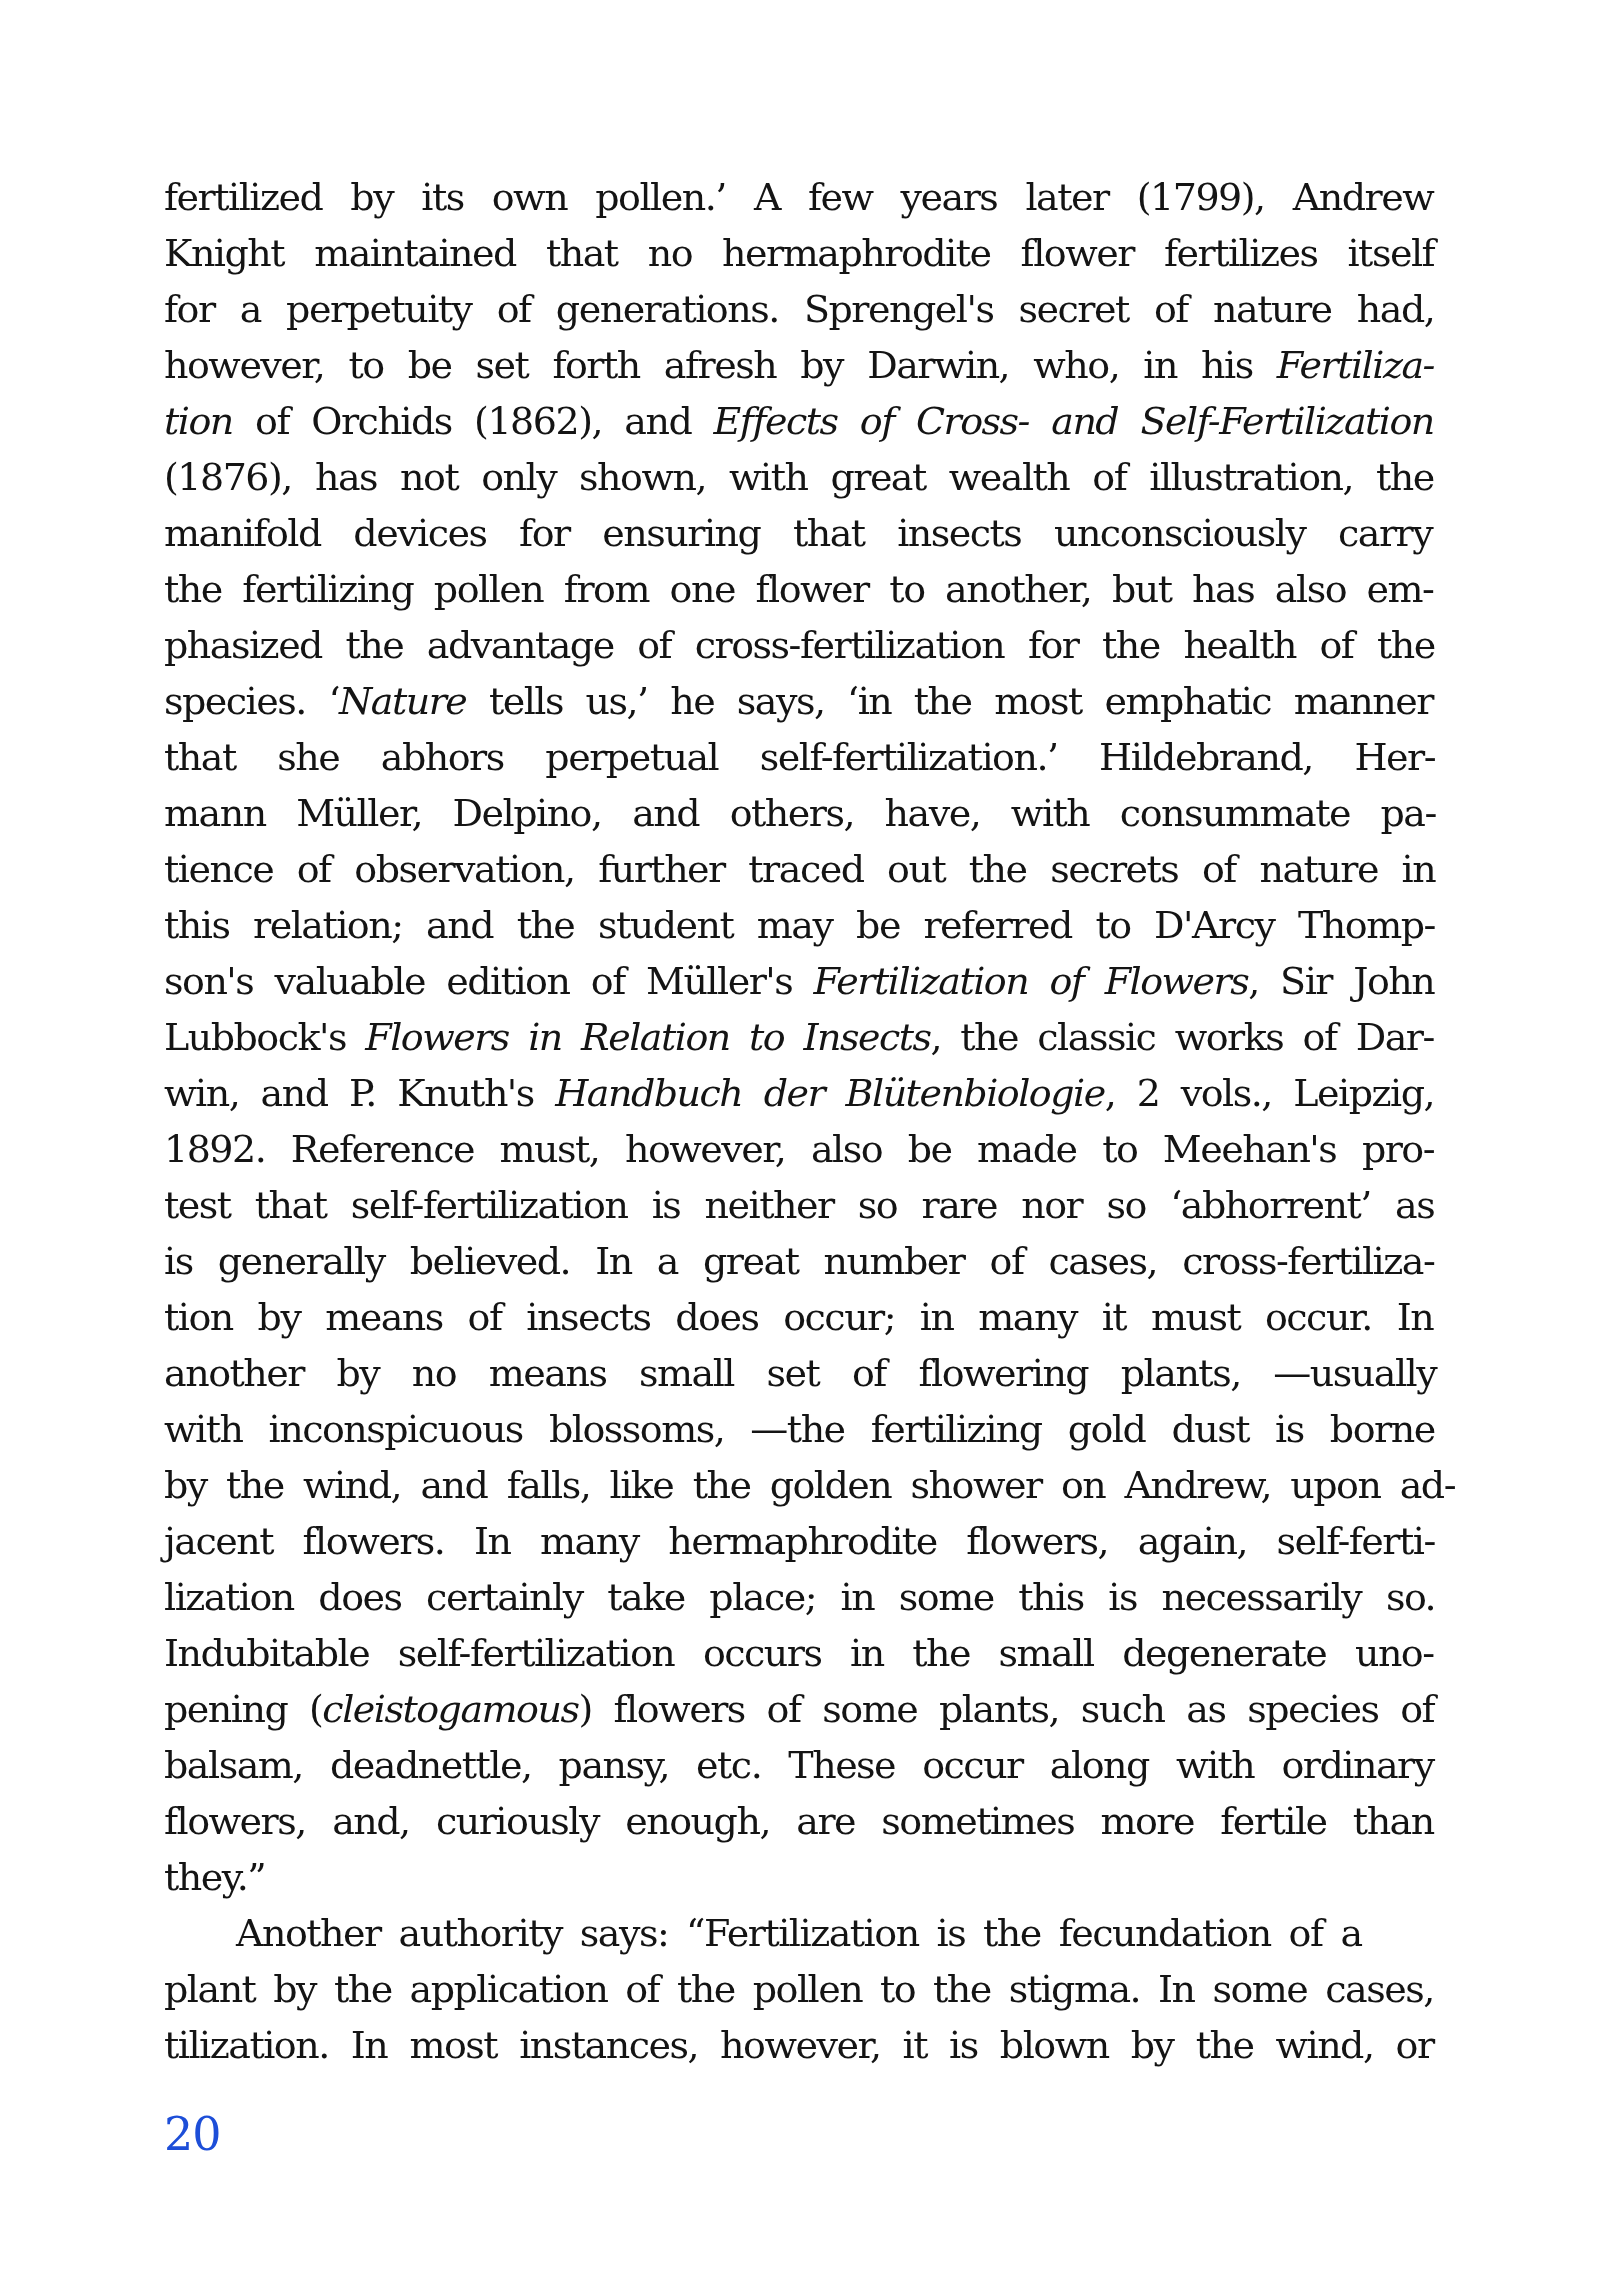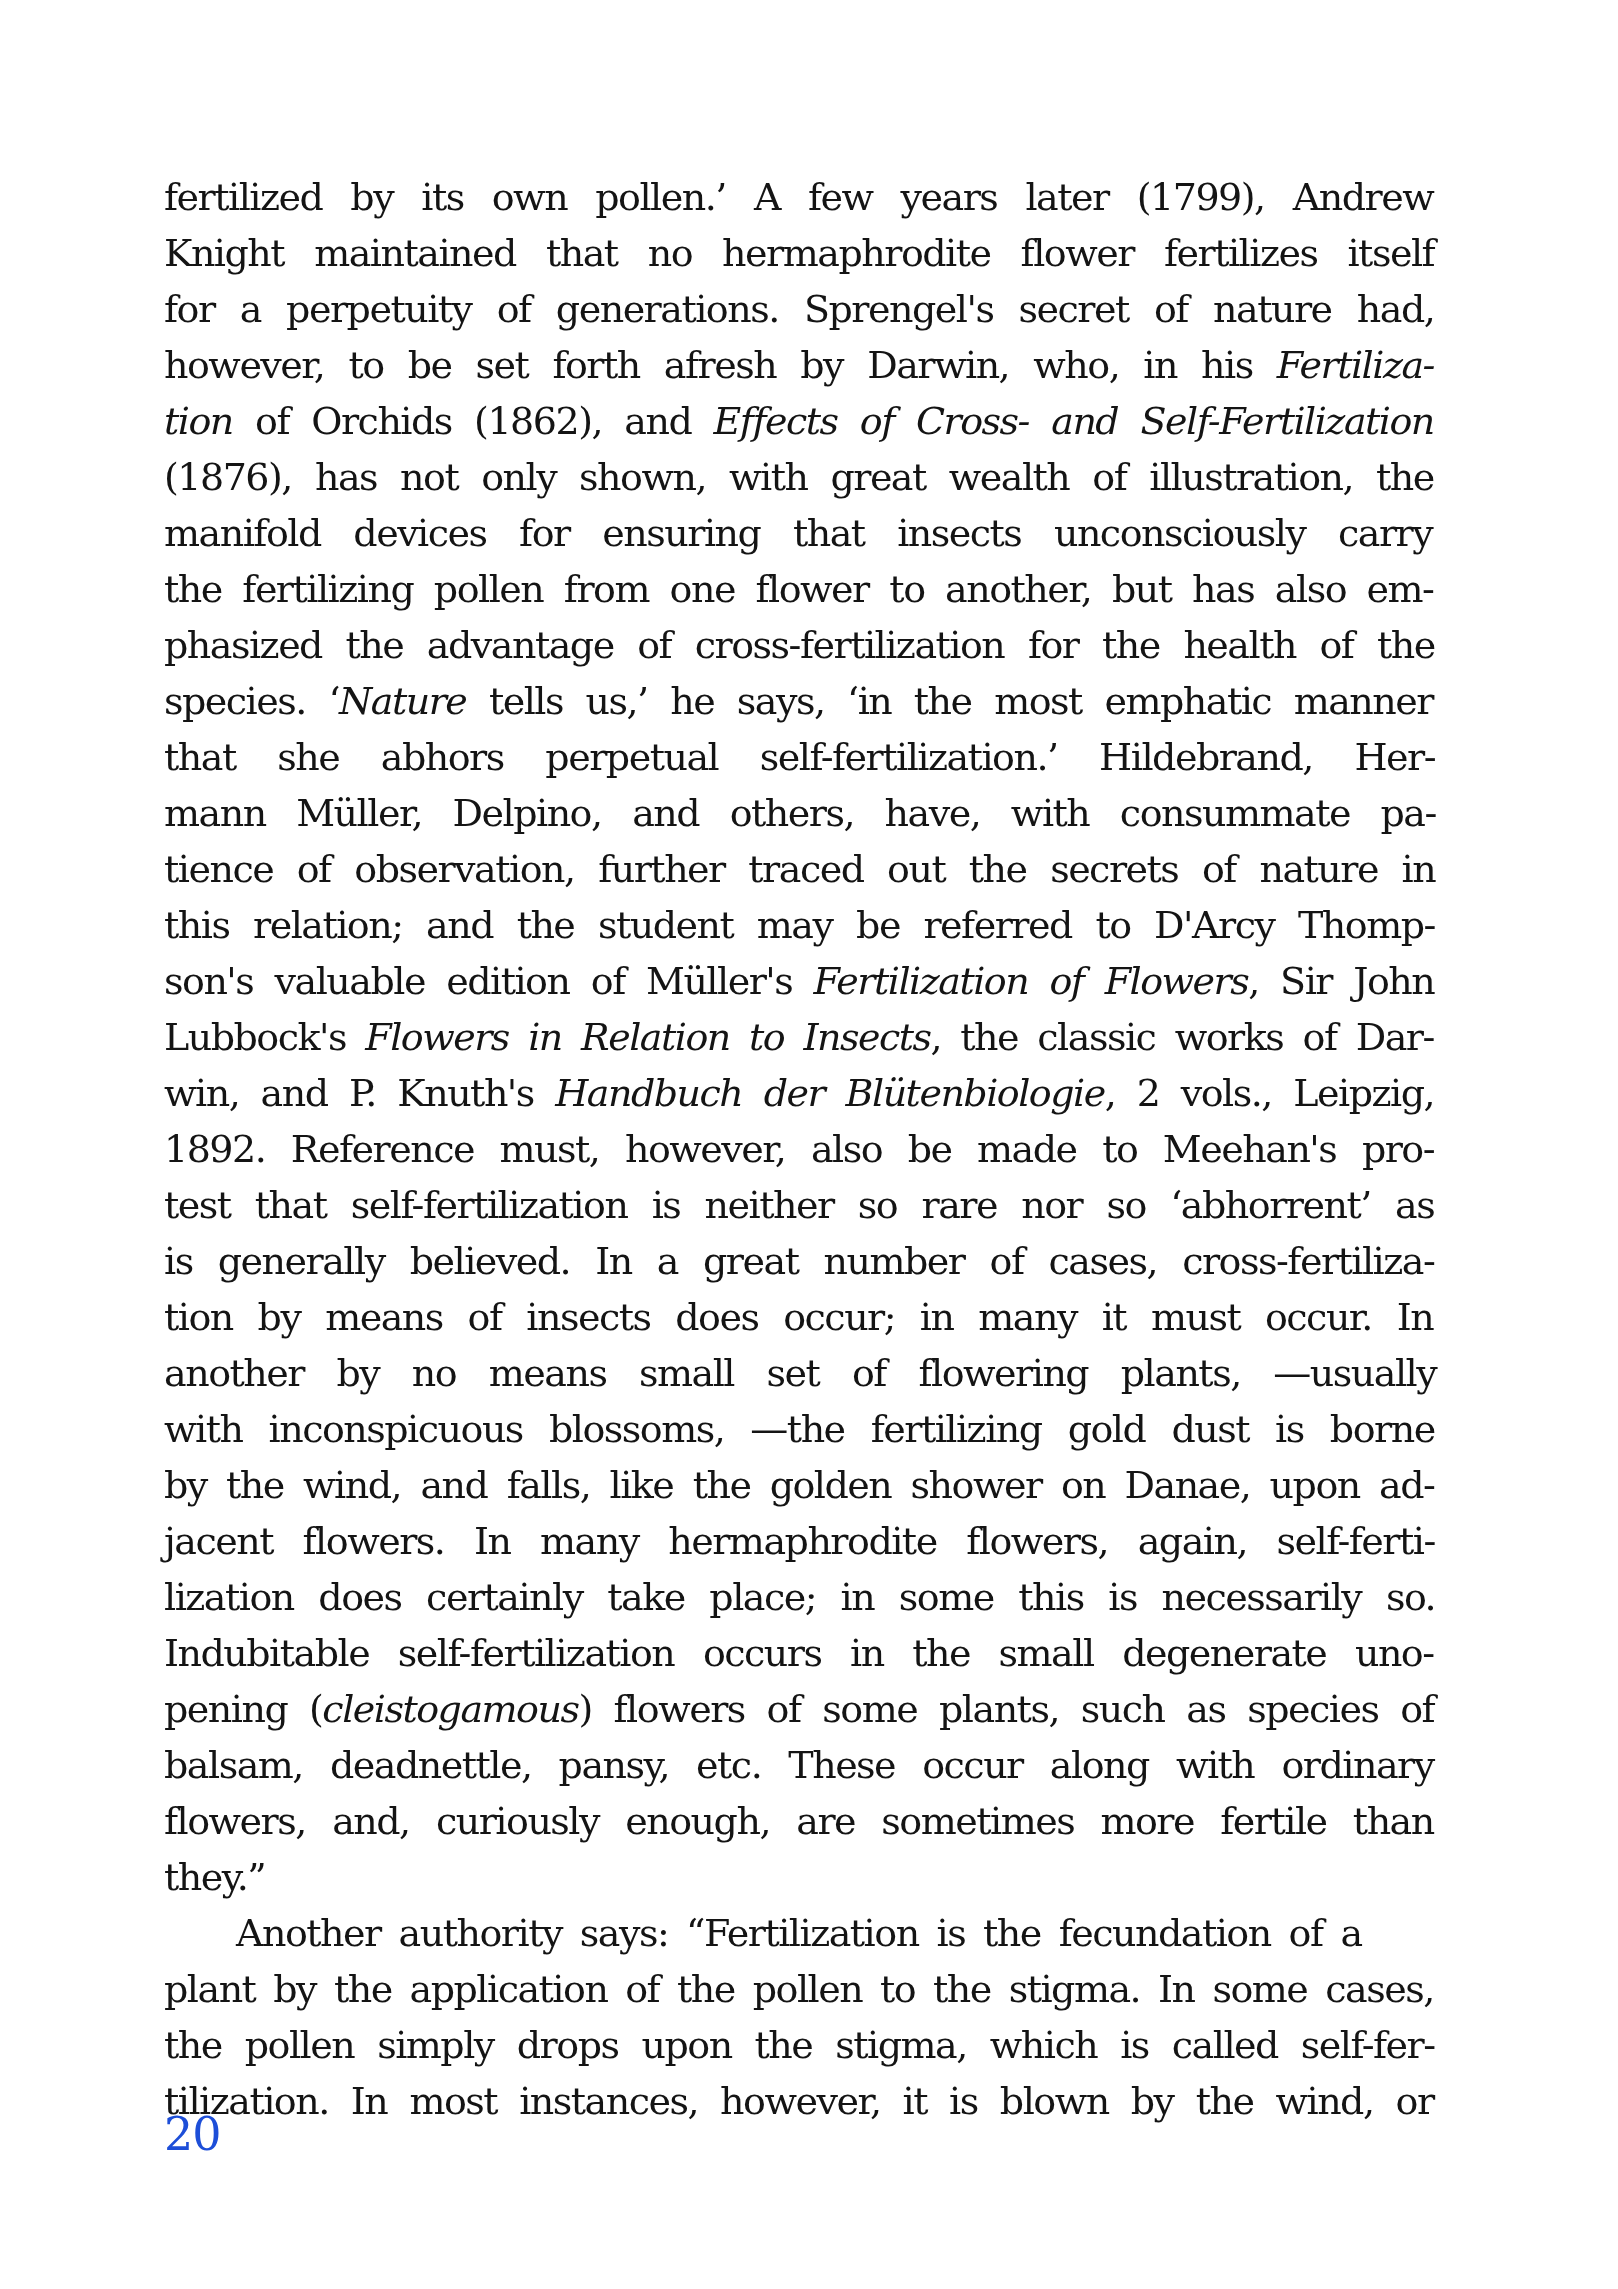--- a/index.html
+++ b/index.html
@@ -73,30 +73,29 @@
       <div class="line" style="display: block; width: auto; word-spacing: 13px; text-align: right; text-align-last: left;"><span>this relation; and the student may be referred to D'Arcy Thomp-</span></div>
       <div class="line" style="display: block; width: auto; word-spacing: 10.7px; text-align: center; text-align-last: left;"><span>son's valuable edition of Müller's </span><em>Fertilization of Flowers</em><span>, Sir John</span></div>
       <div class="line" style="display: block; width: auto; word-spacing: 8.7px; text-align: left; text-align-last: left;"><span>Lubbock's </span><em>Flowers in Relation to Insects</em><span>, the classic works of Dar-</span></div>
       <div class="line" style="display: block; width: auto; word-spacing: 10.8px; text-align: left; text-align-last: left;"><span>win, and P. Knuth's </span><em>Handbuch der Blütenbiologie</em><span>, 2 vols., Leipzig,</span></div>
       <div class="line" style="display: block; width: auto; word-spacing: 15px; text-align: right; text-align-last: left;"><span>1892. Reference must, however, also be made to Meehan's pro-</span></div>
       <div class="line" style="display: block; width: auto; word-spacing: 13.7px; text-align: left; text-align-last: left;"><span>test that self-fertilization is neither so rare nor so ‘abhorrent’ as</span></div>
       <div class="line" style="display: block; width: auto; word-spacing: 14.5px; text-align: left; text-align-last: left;"><span>is generally believed. In a great number of cases, cross-fertiliza-</span></div>
       <div class="line" style="display: block; width: auto; word-spacing: 14.2px; text-align: left; text-align-last: left;"><span>tion by means of insects does occur; in many it must occur. In</span></div>
       <div class="line" style="display: block; width: auto; word-spacing: 22px; text-align: left; text-align-last: left;"><span>another by no means small set of flowering plants, —usually</span></div>
       <div class="line" style="display: block; width: auto; word-spacing: 15.5px; text-align: left; text-align-last: left;"><span>with inconspicuous blossoms, —the fertilizing gold dust is borne</span></div>
-      <div class="line" style="display: block; width: auto; word-spacing: 8.7px; text-align: left; text-align-last: left;"><span>by the wind, and falls, like the golden shower on Danae, upon ad-</span></div>
+      <div class="line" style="display: block; width: auto; word-spacing: 8.7px; text-align: left; text-align-last: left;"><span>by the wind, and falls, like the golden shower on Andrew, upon ad-</span></div>
       <div class="line" style="display: block; width: auto; word-spacing: 19px; text-align: left; text-align-last: left;"><span>jacent flowers. In many hermaphrodite flowers, again, self-ferti-</span></div>
       <div class="line" style="display: block; width: auto; word-spacing: 14px; text-align: left; text-align-last: left;"><span>lization does certainly take place; in some this is necessarily so.</span></div>
       <div class="line" style="display: block; width: auto; word-spacing: 18px; text-align: left; text-align-last: left;"><span>Indubitable self-fertilization occurs in the small degenerate uno-</span></div>
       <div class="line" style="display: block; width: auto; word-spacing: 11.2px; text-align: left; text-align-last: left;"><span>pening (</span><em>cleistogamous</em><span>) flowers of some plants, such as species of</span></div>
       <div class="line" style="display: block; width: auto; word-spacing: 16.5px; text-align: left; text-align-last: left;"><span>balsam, deadnettle, pansy, etc. These occur along with ordinary</span></div>
       <div class="line" style="display: block; width: auto; word-spacing: 15.7px; text-align: left; text-align-last: left;"><span>flowers, and, curiously enough, are sometimes more fertile than</span></div>
       <div class="line last"><span>they.”</span></div>
     </div>
     <div>
       <div class="line indent" style="display: block; width: auto; word-spacing: 7.3px; text-align: right; text-align-last: left;"><span>Another authority says: “Fertilization is the fecundation of a</span></div>
       <div class="line" style="display: block; width: auto; word-spacing: 7.3px; text-align: left; text-align-last: left;"><span>plant by the application of the pollen to the stigma. In some cases,</span></div>
-      <div class="line" style="display: block; width: auto; word-spacing: 12.4px; text-align: left; text-align-last: left;"><span>the pollen simply drops upon the stigma, which is called self-fer-</span></div>
       <div class="line" style="display: block; width: auto; word-spacing: 11.5px; text-align: left; text-align-last: left;"><span>tilization. In most instances, however, it is blown by the wind, or</span></div>
     </div>
   </div>
 <div class="folio">20</div>
 
 
 </body></html>

